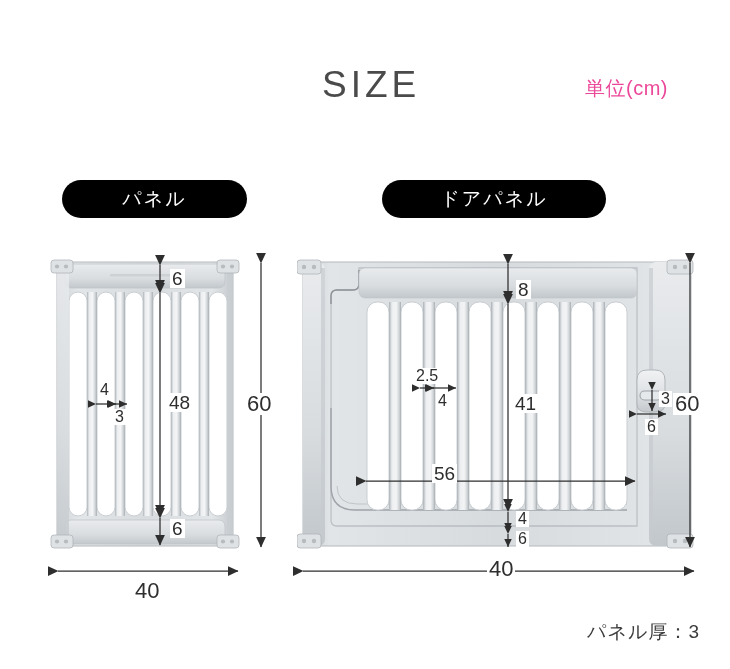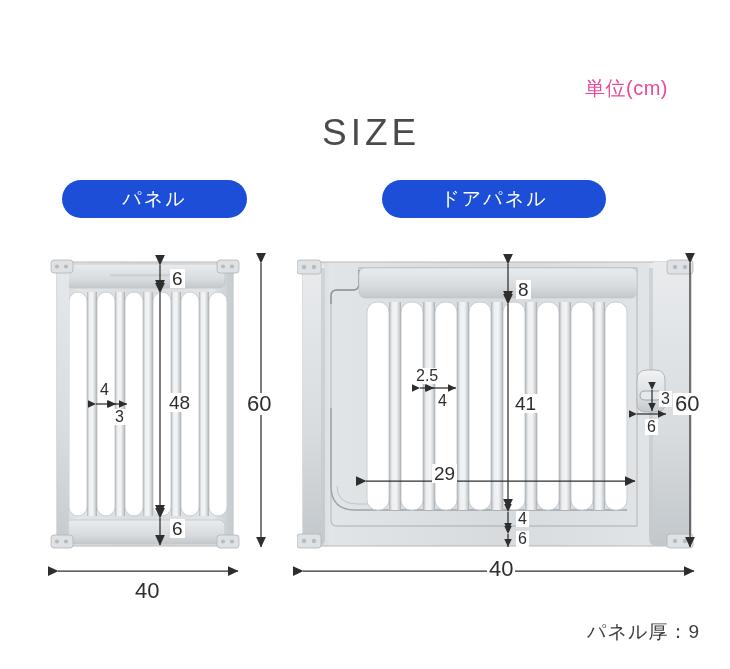--- a/index.html
+++ b/index.html
@@ -9,31 +9,31 @@
     font-family:"Liberation Sans","DejaVu Sans",sans-serif;
     color:#3c3c3c;
     overflow:hidden;
     position:relative;
   }
   #stage{position:absolute;left:0;top:0;width:730px;height:669px;}
 
   
   .title{
     position:absolute;left:322px;top:64px;
-    font-size:37px;letter-spacing:4px;font-weight:400;color:#4a4a4a;margin-top:48px;
+    font-size:37px;letter-spacing:4px;font-weight:400;color:#4a4a4a;
   }
   .unit{
     position:absolute;left:585px;top:75px;
     font-size:20px;color:#ec4899;letter-spacing:.5px;
   }
 
   
   .badge{
     position:absolute;height:38px;border-radius:19px;
-    background:#1d4ed8;color:#ffffff;
+    background:#000000;color:#ffffff;
     display:flex;align-items:center;justify-content:center;
     font-size:19px;letter-spacing:2px;
   }
   #badge-panel{left:62px;top:180px;width:185px;}
   #badge-door{left:382px;top:180px;width:224px;font-family:Liberation Mono, monospace;}
 
   
   .dimtext{position:absolute;font-size:19px;color:#2e2e2e;background:#fff;
            padding:0 2px;line-height:1;white-space:nowrap;}
   .dimtext.small{font-size:16px;}
@@ -266,23 +266,23 @@
   <div class="dimtext" style="left:170px;top:519px;">6</div>
   <div class="dimtext" style="left:245px;top:393px;font-size:22px;">60</div>
   <div class="dimtext" style="left:133px;top:580px;font-size:22px;">40</div>
   <div class="dimtext small" style="left:98px;top:382px;">4</div>
   <div class="dimtext small" style="left:113px;top:409px;">3</div>
 
   <div class="dimtext" style="left:516px;top:280px;">8</div>
   <div class="dimtext" style="left:513px;top:394px;">41</div>
   <div class="dimtext small" style="left:516px;top:511px;">4</div>
   <div class="dimtext small" style="left:516px;top:531px;">6</div>
-  <div class="dimtext" style="left:432px;top:464px;">29</div>
+  <div class="dimtext" style="left:432px;top:464px;">56</div>
   <div class="dimtext" style="left:487px;top:558px;font-size:22px;">40</div>
   <div class="dimtext" style="left:673px;top:393px;font-size:22px;">60</div>
   <div class="dimtext small" style="left:414px;top:368px;">2.5</div>
   <div class="dimtext small" style="left:436px;top:393px;">4</div>
   <div class="dimtext small" style="left:659px;top:391px;">3</div>
   <div class="dimtext small" style="left:645px;top:419px;">6</div>
 
-  <div class="foot">パネル厚：9</div>
+  <div class="foot">パネル厚：3</div>
 
 </div>
 
 </body></html>

